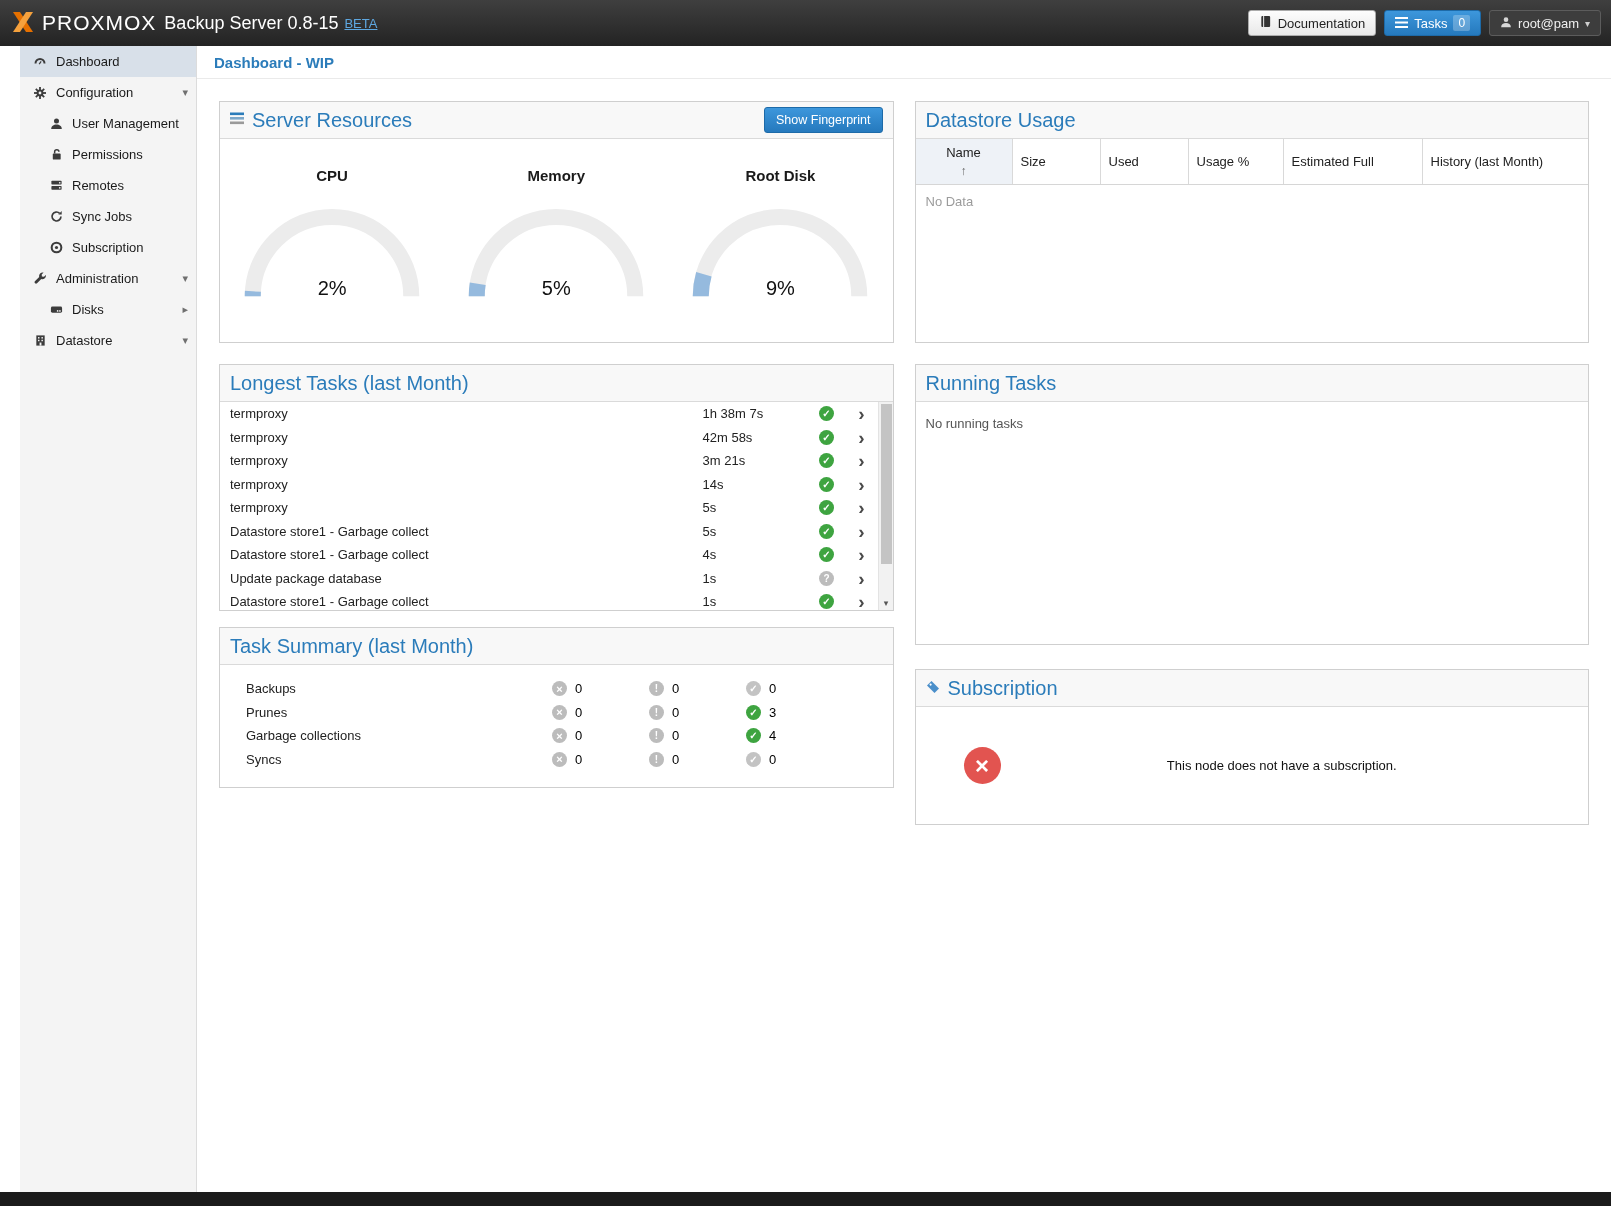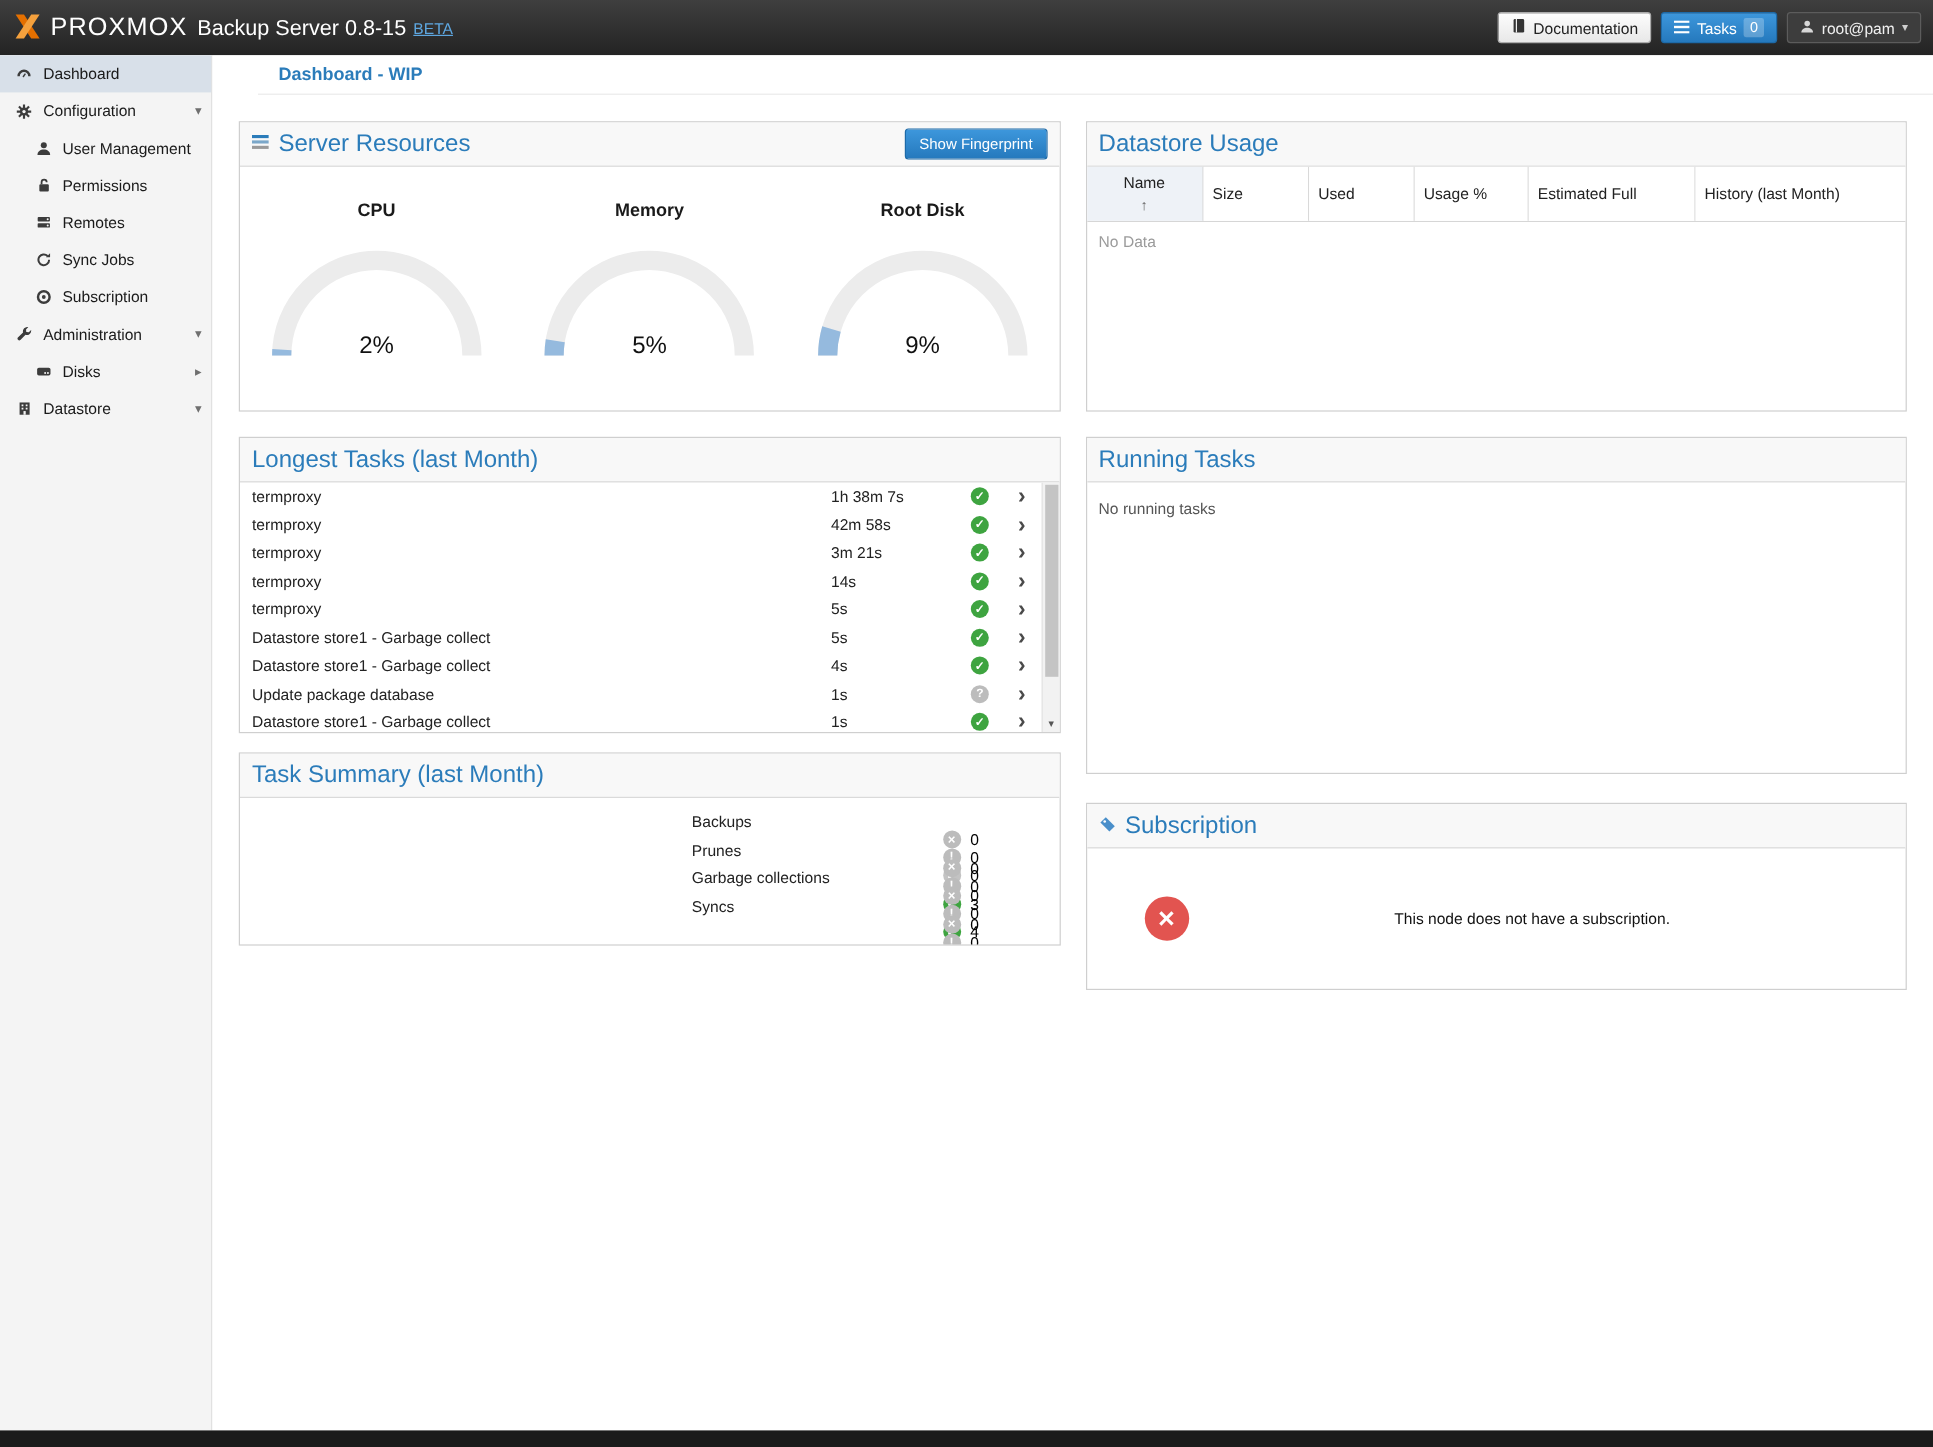--- a/index.html
+++ b/index.html
@@ -14,31 +14,31 @@
   .beta-link { color:#5ea7e0; font-size:13px; margin-left:6px; text-decoration:underline; cursor:pointer; }
   .topbar-right { margin-left:auto; display:flex; align-items:center; gap:8px; }
   .tb-btn { height:26px; display:inline-flex; align-items:center; gap:6px; padding:0 10px; border-radius:3px; font-size:13px; cursor:pointer; }
   .btn-light { background:linear-gradient(#fdfdfd,#e8e8e8); border:1px solid #ababab; color:#222; }
   .btn-blue { background:linear-gradient(#3d97dc,#2579bd); border:1px solid #1d6aa8; color:#fff; }
   .btn-dark { background:#3d3d3d; border:1px solid #5c5c5c; color:#f0f0f0; }
   .badge { background:rgba(255,255,255,.25); border-radius:2px; padding:0 5px; font-size:12px; line-height:16px; }
   .caret { font-size:10px; color:#cfcfcf; }
 
   
-  .middle { flex:1 1 auto; display:flex; overflow:hidden; }
+  .middle { flex:1 1 auto; display:flex; overflow:hidden;padding-left:20px; }
   .sidebar { width:177px; flex:0 0 177px; background:#f4f4f4; border-right:1px solid #dcdcdc; padding-top:0; }
   .nav-item { height:31px; display:flex; align-items:center; padding:0 8px 0 12px; cursor:pointer; color:#1a1a1a; position:relative; }
   .nav-item.lvl1 { padding-left:28px; }
   .nav-item.selected { background:#d8e0e9; }
   .nav-icon { width:16px; display:inline-flex; justify-content:center; margin-right:8px; color:#3c3c3c; flex:0 0 16px; }
   .nav-icon svg { display:block; }
   .expander { margin-left:auto; color:#6f6f6f; font-size:11px; }
 
   .main { flex:1 1 auto; background:#fff; display:flex; flex-direction:column; overflow:hidden; }
-  .page-titlebar { height:33px; flex:0 0 33px; display:flex; align-items:center; padding:0 17px; border-bottom:1px solid #eaeaea;margin-left:38px; }
+  .page-titlebar { height:33px; flex:0 0 33px; display:flex; align-items:center; padding:0 17px; border-bottom:1px solid #eaeaea; }
   .page-title { color:#2b7cba; font-size:15px; font-weight:bold; }
   .content { flex:1 1 auto; padding:22px; display:grid; grid-template-columns:1fr 1fr; gap:21px; align-items:start; overflow:hidden; }
   .col { display:flex; flex-direction:column; }
 
   
   .panel { border:1px solid #cfcfcf; background:#fff; display:flex; flex-direction:column; overflow:hidden; }
   .panel-header { flex:0 0 37px; display:flex; align-items:center; gap:8px; padding:0 10px; background:#f8f8f8; border-bottom:1px solid #dadada; }
   .panel-title { color:#2b7cba; font-size:20px; }
   .p-sr { height:242px; margin-bottom:21px; }
   .p-lt { height:247px; margin-bottom:16px; }
@@ -85,21 +85,21 @@
   .sticon.st-none::before { content:"✓"; }
   .ic-err { background:#bcbcbc; } .ic-err::before { content:"×"; font-size:11px; }
   .ic-warn { background:#bcbcbc; } .ic-warn::before { content:"!"; }
 
   .scrollbar { position:absolute; top:0; right:0; bottom:0; width:15px; background:#f2f2f2; border-left:1px solid #e3e3e3; }
   .sb-thumb { position:absolute; top:2px; left:2px; width:11px; height:160px; background:#c4c4c4; cursor:pointer; }
   .sb-down { position:absolute; bottom:0; left:0; width:15px; height:15px; display:flex; align-items:center; justify-content:center; color:#555; font-size:9px; cursor:pointer; }
 
   
   .summary-body { padding:12px 0; }
-  .summary-row { height:23.5px; display:flex; align-items:flex-end;flex-direction:column; }
+  .summary-row { height:23.5px; display:flex; align-items:center; }
   .sr-label { width:332px; padding-left:26px; }
   .sr-group { width:97px; display:flex; align-items:center; gap:8px; }
   .sr-count { color:#000; }
 
   
   .rt-body { padding:14px 10px; color:#555; }
 
   
   .sub-body { flex:1; position:relative; display:flex; align-items:center; }
   .sub-icon { position:absolute; left:48px; width:37px; height:37px; border-radius:50%; background:#e25450; color:#fff; display:flex; align-items:center; justify-content:center; font-size:24px; font-weight:bold; line-height:1; }

